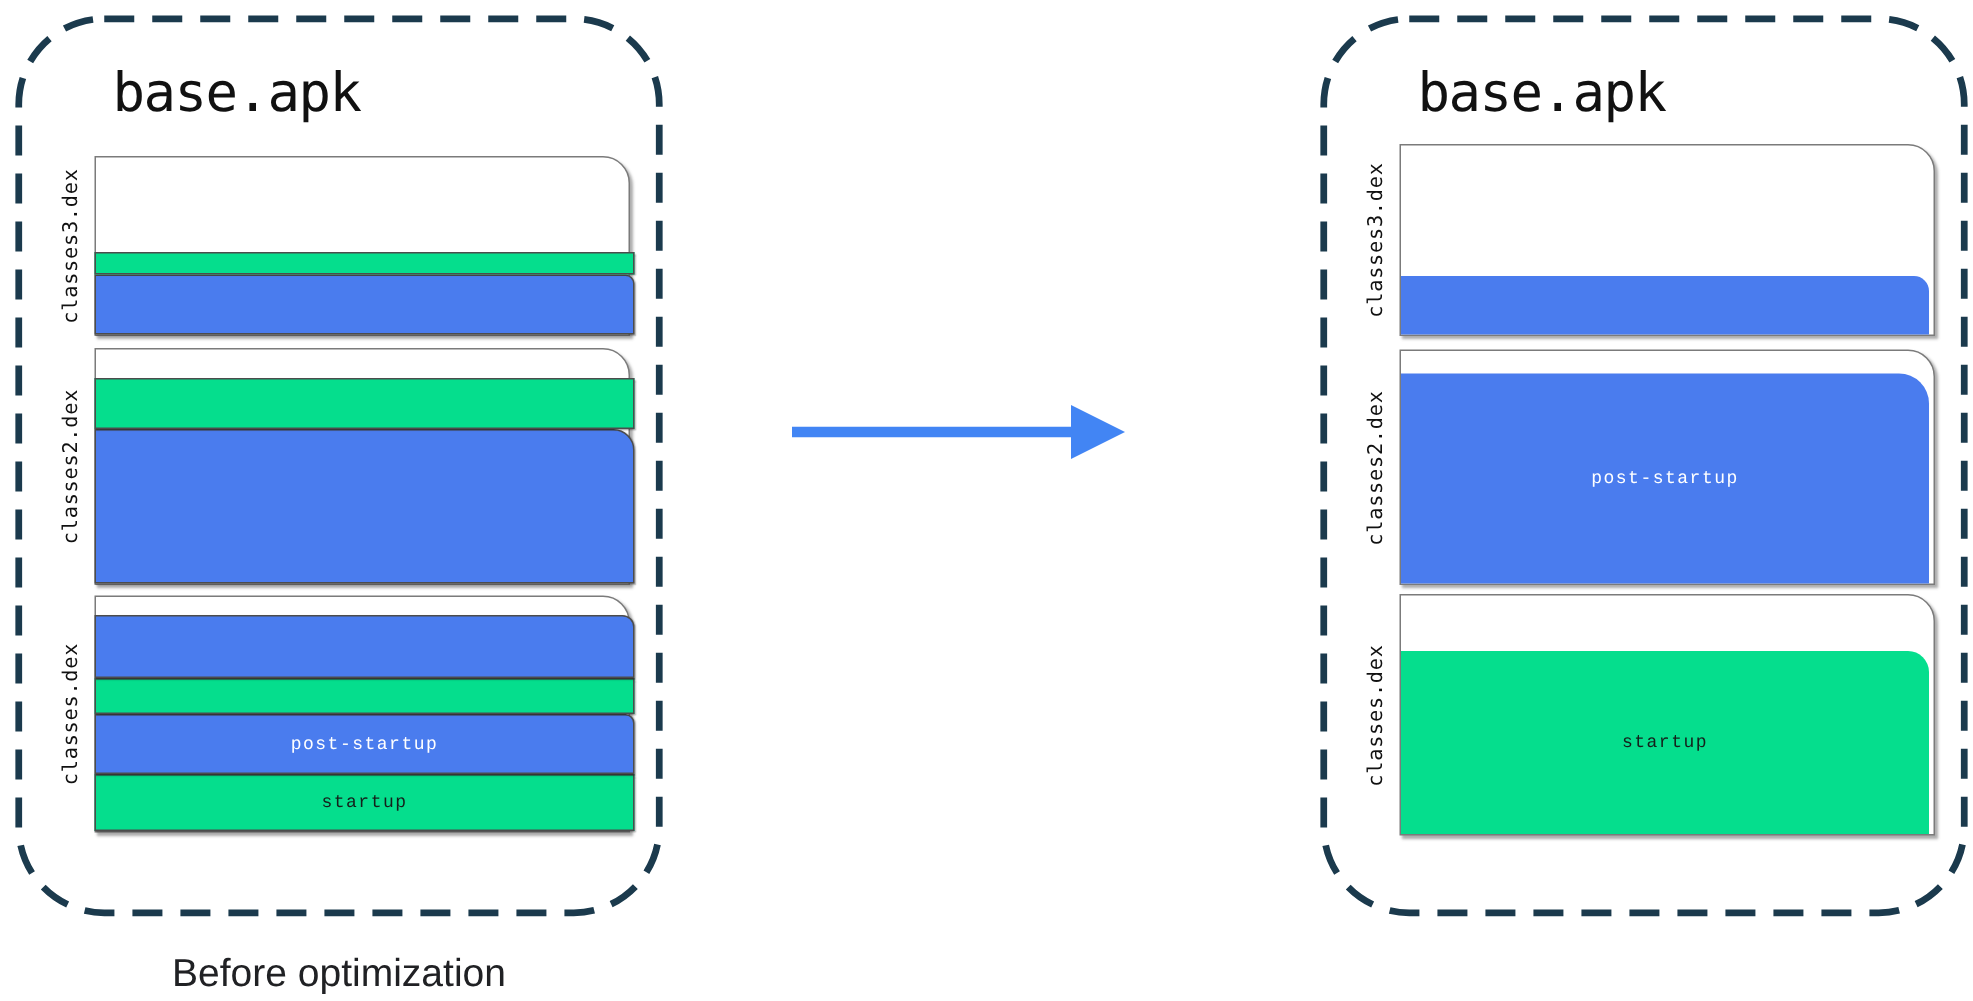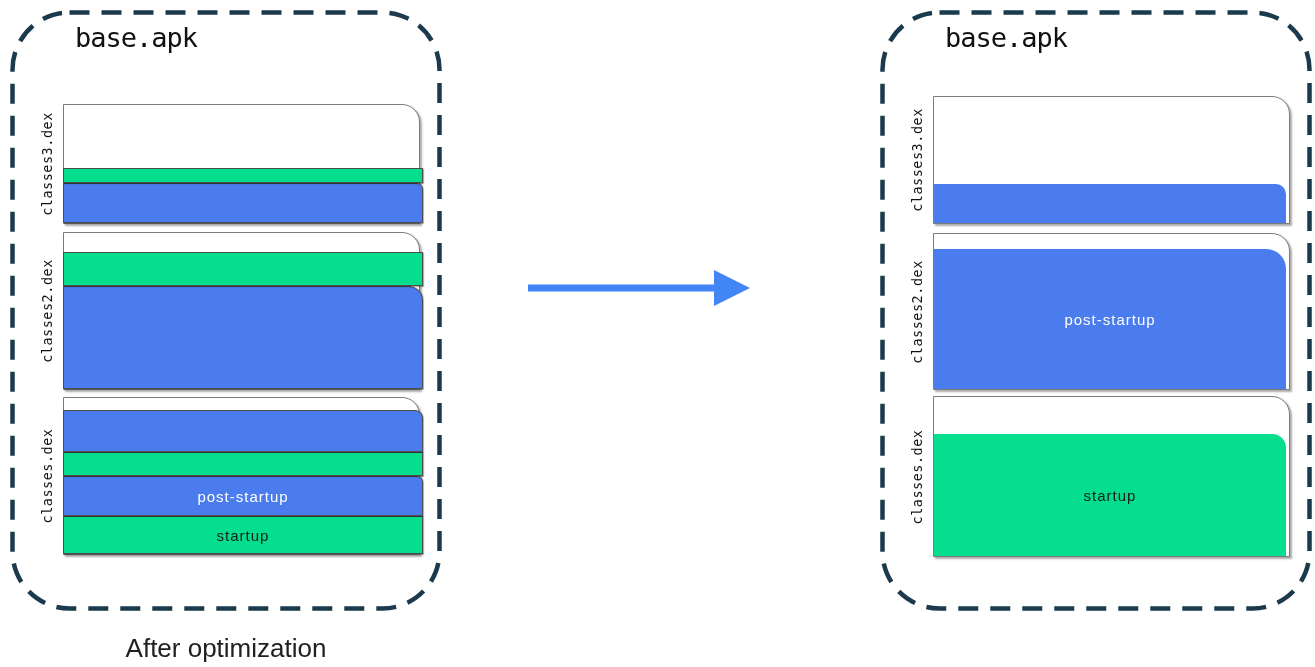--- a/index.html
+++ b/index.html
@@ -18,23 +18,23 @@
     height: 601px;
   }
   .outline-svg {
     position: absolute;
     left: 0; top: 0;
     overflow: visible;
   }
   .apk-title {
     position: absolute;
     left: 65px;
-    top: 12px;
+    top: 32px;
     font-family: "DejaVu Sans Mono", monospace;
-    font-size: 27px;
+    font-size: 36px;
     letter-spacing: -1px;
     color: #111111;
     white-space: nowrap;
   }
   .dex-file {
     position: absolute;
     background: #ffffff;
     border: 1px solid #7b7b7b;
     border-top-right-radius: 18px;
     box-shadow: 2px 2px 2px rgba(70,70,70,0.45);
@@ -54,22 +54,22 @@
   .band.bordered {
     border: 1px solid #4c4c4c;
     box-shadow: 1px 1px 1px rgba(0,0,0,0.30);
   }
   .band-label {
     position: absolute;
     left: 0; right: 0; top: 0; bottom: 0;
     display: flex;
     align-items: center;
     justify-content: center;
-    font-family: Liberation Sans, sans-serif;
-    font-size: 15px;
+    font-family: Liberation Mono, monospace;
+    font-size: 12px;
     letter-spacing: 1px;
     white-space: nowrap;
   }
   .caption {
     position: absolute;
     top: 623px;
     left: 0;
     width: 432px;
     text-align: center;
     font-family: "Liberation Sans", sans-serif;
@@ -105,21 +105,21 @@
         <div class="file-name">classes.dex</div>
         <div class="band bordered" style="bottom: 0px; height: 36px; background: rgb(5, 222, 141); left: -1px; right: -4px; border-color: rgb(76, 76, 76);">
           <div class="band-label" style="color: rgb(21, 32, 27);">startup</div>
         </div>
         <div class="band bordered" style="bottom: 38px; height: 38px; background: rgb(74, 124, 238); left: -1px; right: -4px; border-top-right-radius: 6px; border-color: rgb(76, 76, 76);">
           <div class="band-label" style="color: rgb(255, 255, 255);">post-startup</div>
         </div>
         <div class="band bordered" style="bottom: 78px; height: 22px; background: rgb(5, 222, 141); left: -1px; right: -4px; border-color: rgb(76, 76, 76);"></div>
         <div class="band bordered" style="bottom: 102px; height: 40px; background: rgb(74, 124, 238); left: -1px; right: -4px; border-top-right-radius: 8px; border-color: rgb(76, 76, 76);"></div>
       </div>
-      <div class="caption">After optimization</div>
+      <div class="caption">Before optimization</div>
     </div>
     <div class="panel" style="left: 880px;">
       <svg width="432" height="601" class="outline-svg">
         <rect x="2.5" y="2.5" width="427" height="596" rx="57" fill="none" stroke="#1B3A4D" stroke-width="4.5" stroke-dasharray="20 12"></rect>
       </svg>
       <div class="apk-title">base.apk</div>
       <div class="dex-file" style="left: 53px; top: 86px; width: 355px; height: 126px; border-color: rgb(123, 123, 123);">
         <div class="file-name">classes3.dex</div>
         <div class="band" style="bottom: 0px; height: 39px; background: rgb(74, 124, 238); left: 0px; right: 3px; border-top-right-radius: 10px;"></div>
       </div>

